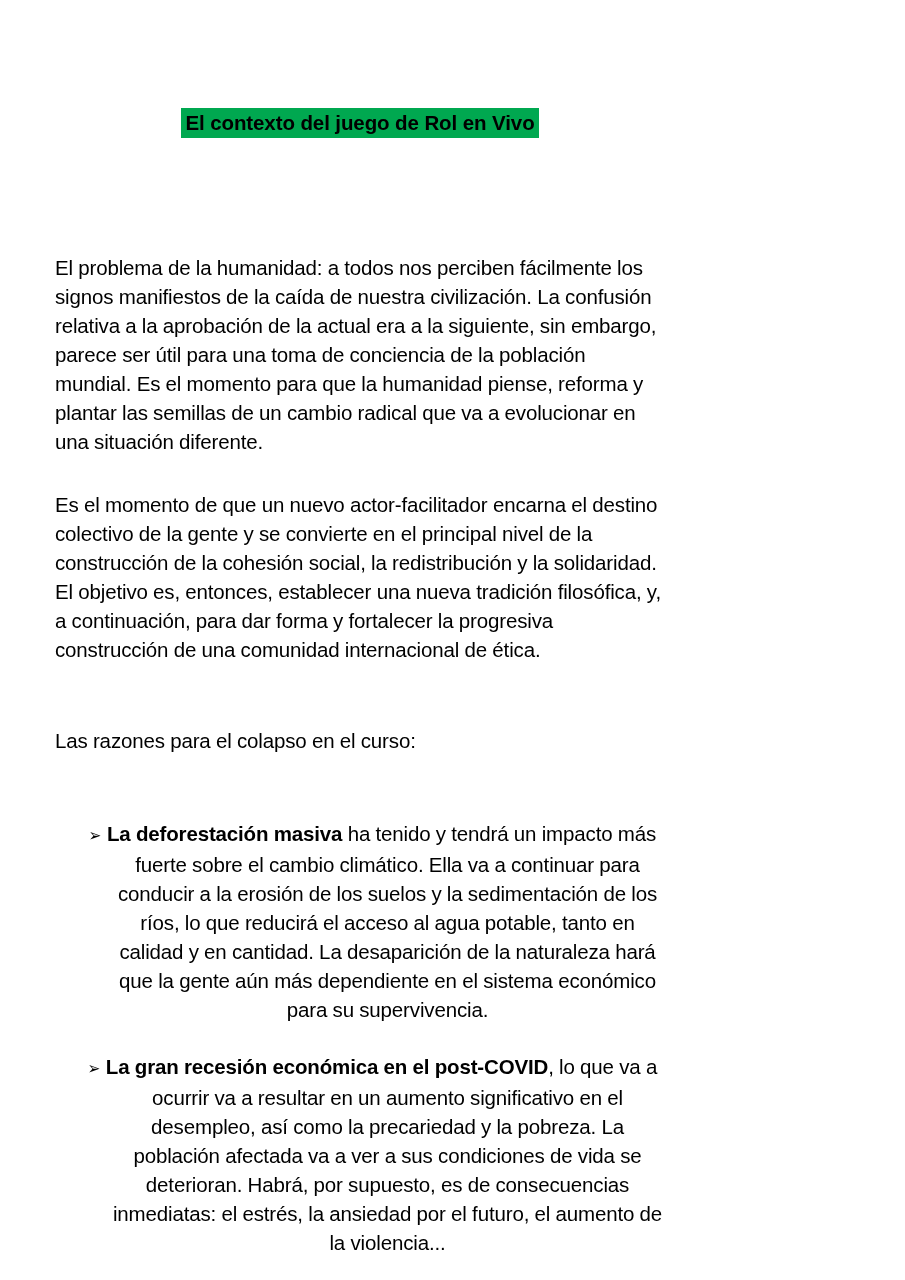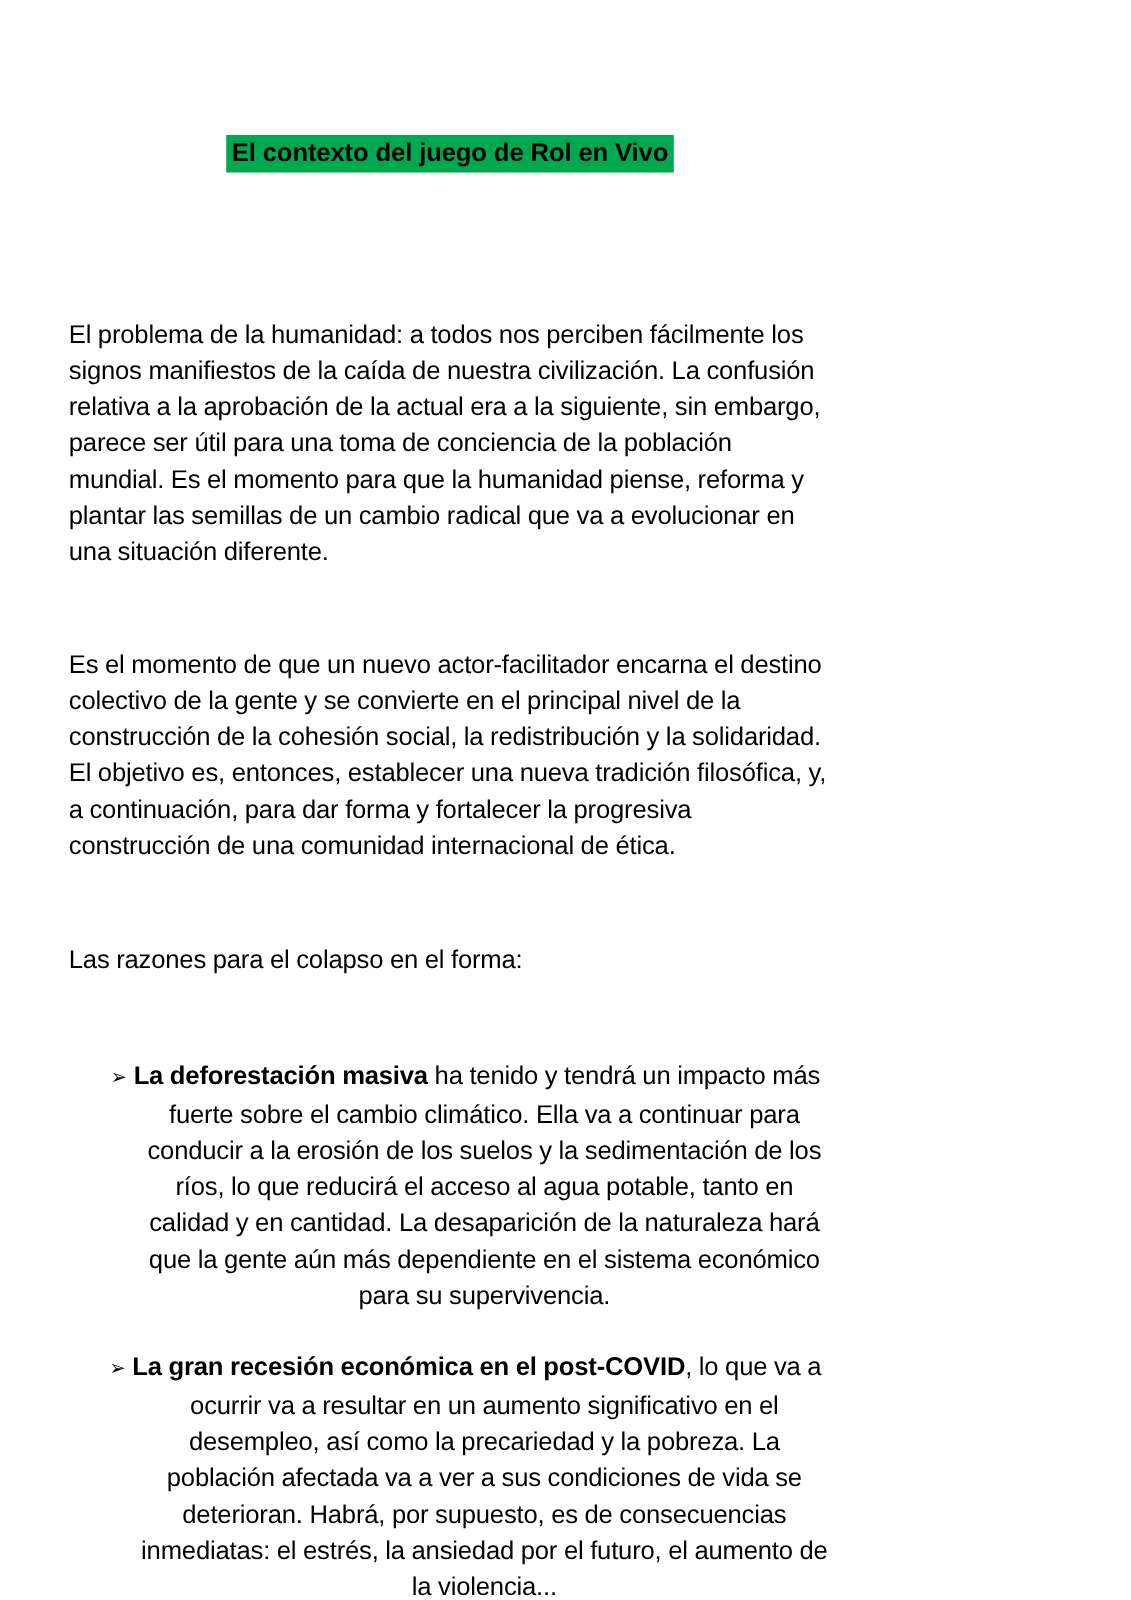--- a/index.html
+++ b/index.html
@@ -55,21 +55,21 @@
     font-stretch: condensed;
     text-align: left;
     letter-spacing: -0.15px;
     word-spacing: -0.2px;
   }
   .para b, .para strong {
     font-weight: normal;
   }
 
   #para-problema { margin-top: 119px; }
-  #para-momento  { margin-top: 61px; }
+  #para-momento  { margin-top: 34px; }
   #para-razones  { margin-top: 62px; }
 
   
   .bullet-list {
     margin: 0;
     padding: 0;
     list-style: none;
     margin-top: 64px;
     text-align: center;
   }
@@ -114,21 +114,21 @@
   </div>
 
   <p class="para" id="para-problema">
     <b>El problema de la humanidad:</b><span> a todos nos perciben fácilmente los signos manifiestos de la caída de nuestra civilización. La confusión relativa a la aprobación de la actual era a la siguiente, sin embargo, parece ser útil para una toma de conciencia de la población mundial. Es el momento para que la humanidad piense, reforma y plantar las semillas de un cambio radical que va a evolucionar en una situación diferente.</span>
   </p>
 
   <p class="para" id="para-momento">
     <b>Es el momento de que un nuevo actor-facilitador encarna el destino colectivo de la gente y se convierte en el principal nivel de la construcción de la cohesión social, la redistribución y la solidaridad</b><span>. El objetivo es, entonces, establecer </span><b>una nueva tradición filosófica</b><span>, y, a continuación, para dar forma y fortalecer la </span><b>progresiva construcción de una comunidad internacional de ética</b><span>.</span>
   </p>
 
-  <p class="para" id="para-razones">Las razones para el colapso en el forma:</p>
+  <p class="para" id="para-razones">Las razones para el colapso en el curso:</p>
 
   <ul class="bullet-list">
 
     <li class="bullet-item">
       <span class="bullet-marker">➢</span><span class="bullet-text"><b>La deforestación masiva</b><span> ha tenido y tendrá un impacto más fuerte sobre el cambio climático. Ella va a continuar para conducir a la erosión de los suelos y la sedimentación de los ríos, lo que reducirá el acceso al agua potable, tanto en calidad y en cantidad. La desaparición de la naturaleza hará que la gente aún más dependiente en el sistema económico para su supervivencia.</span></span>
     </li>
 
 
     <li class="bullet-item">
       <span class="bullet-marker">➢</span><span class="bullet-text"><b>La gran recesión económica en el post-COVID</b><span>, lo que va a ocurrir va a resultar en un aumento significativo en el desempleo, así como la precariedad y la pobreza. La población afectada va a ver a sus condiciones de vida se deterioran. Habrá, por supuesto, es de consecuencias inmediatas: el estrés, la ansiedad por el futuro, el aumento de la violencia...</span></span>

